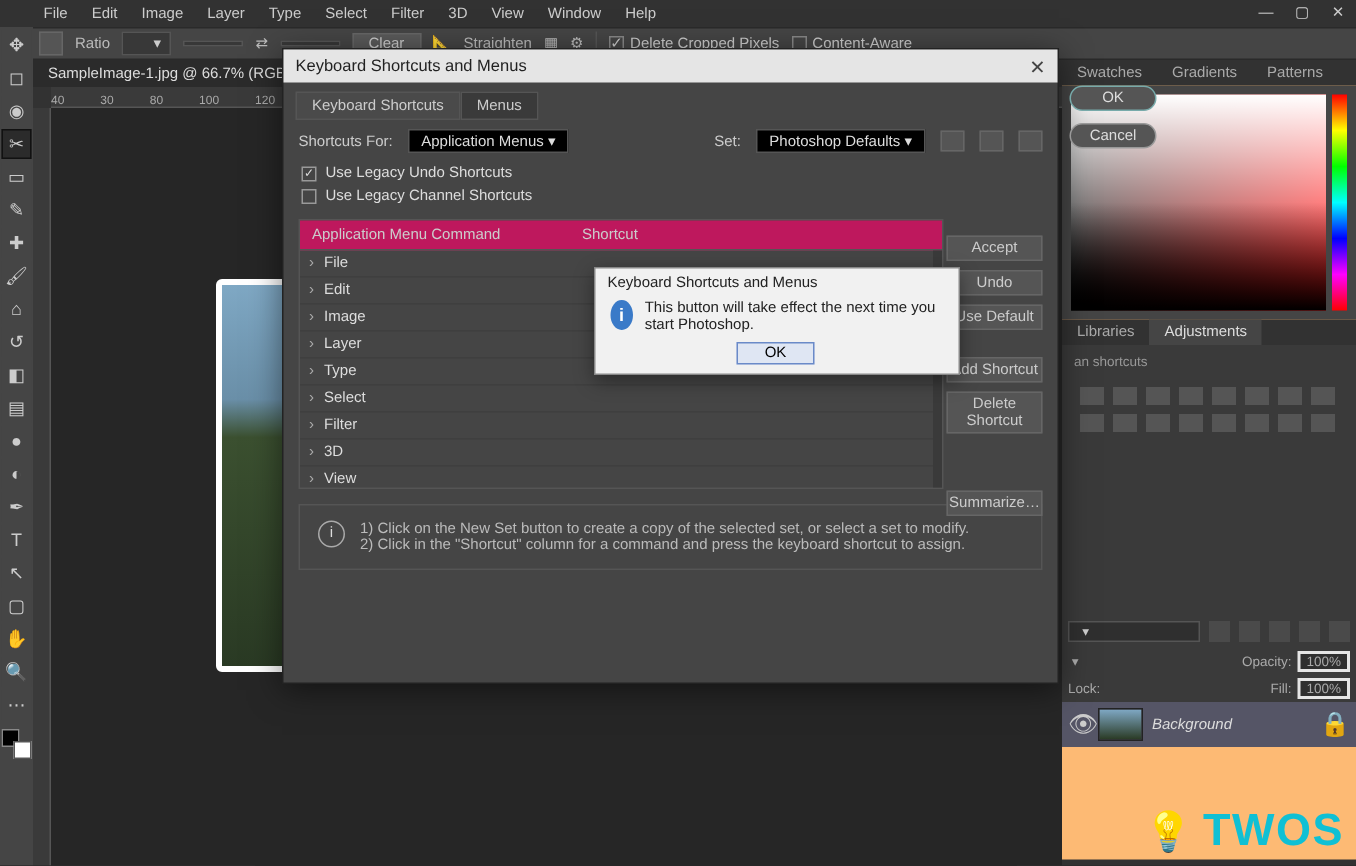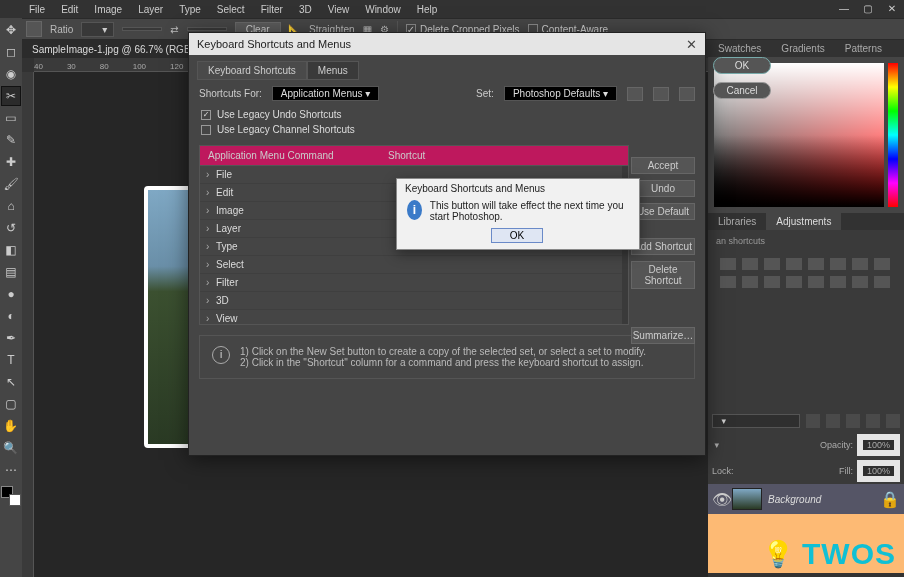--- a/index.html
+++ b/index.html
@@ -54,21 +54,21 @@
 .libpanel { height:180px; background:#3a3a3a; padding:4px; }
 .libpanel .iconrow { display:flex; flex-wrap:wrap; gap:6px; padding:6px 8px; }
 .libpanel .iconrow .i { width:16px; height:12px; background:#555; }
 .libpanel .noadj { width:100%; color:#999; font-size:9px; padding:2px 4px 6px; }
 .layerspanel { background:#3a3a3a; }
 .layerhead { display:flex; align-items:center; gap:6px; padding:4px; }
 .layerhead .dd { background:#2f2f2f; border:1px solid #555; color:#ccc; font-size:9px; padding:1px 6px; flex:1; }
 .layerhead .ic { width:14px; height:14px; background:#4a4a4a; }
 .opacityrow { display:flex; align-items:center; gap:4px; padding:2px 4px; color:#aaa; font-size:9px; }
 .opacityrow .lab { margin-left:auto; }
-.opacityrow .val { background:#2f2f2f; border:6px solid #e5e5e5; padding:0 4px; }
+.opacityrow .val { background:#2f2f2f; border:2px solid #e5e5e5; padding:0 4px; }
 .layeritem { display:flex; align-items:center; gap:6px; padding:4px; background:#556; }
 .layeritem .eye { width:14px; color:#ccc; }
 .layeritem .thumb { width:30px; height:22px; background:linear-gradient(#7fa8c4,#2a3a24); border:1px solid #222; }
 .layeritem .name { color:#ddd; font-size:10px; font-style:italic; }
 .layeritem .lock { margin-left:auto; color:#ccc; }
 
 
 .dlg { position:absolute; left:188px; top:32px; width:518px; height:424px; background:#454545; border:1px solid #222; box-shadow:0 4px 20px rgba(0,0,0,.5); }
 .dlg-title { display:flex; align-items:center; height:22px; background:#e5e5e5; color:#222; font-size:11px; padding:0 8px; }
 .dlg-title .x { margin-left:auto; color:#444; font-size:13px; }

